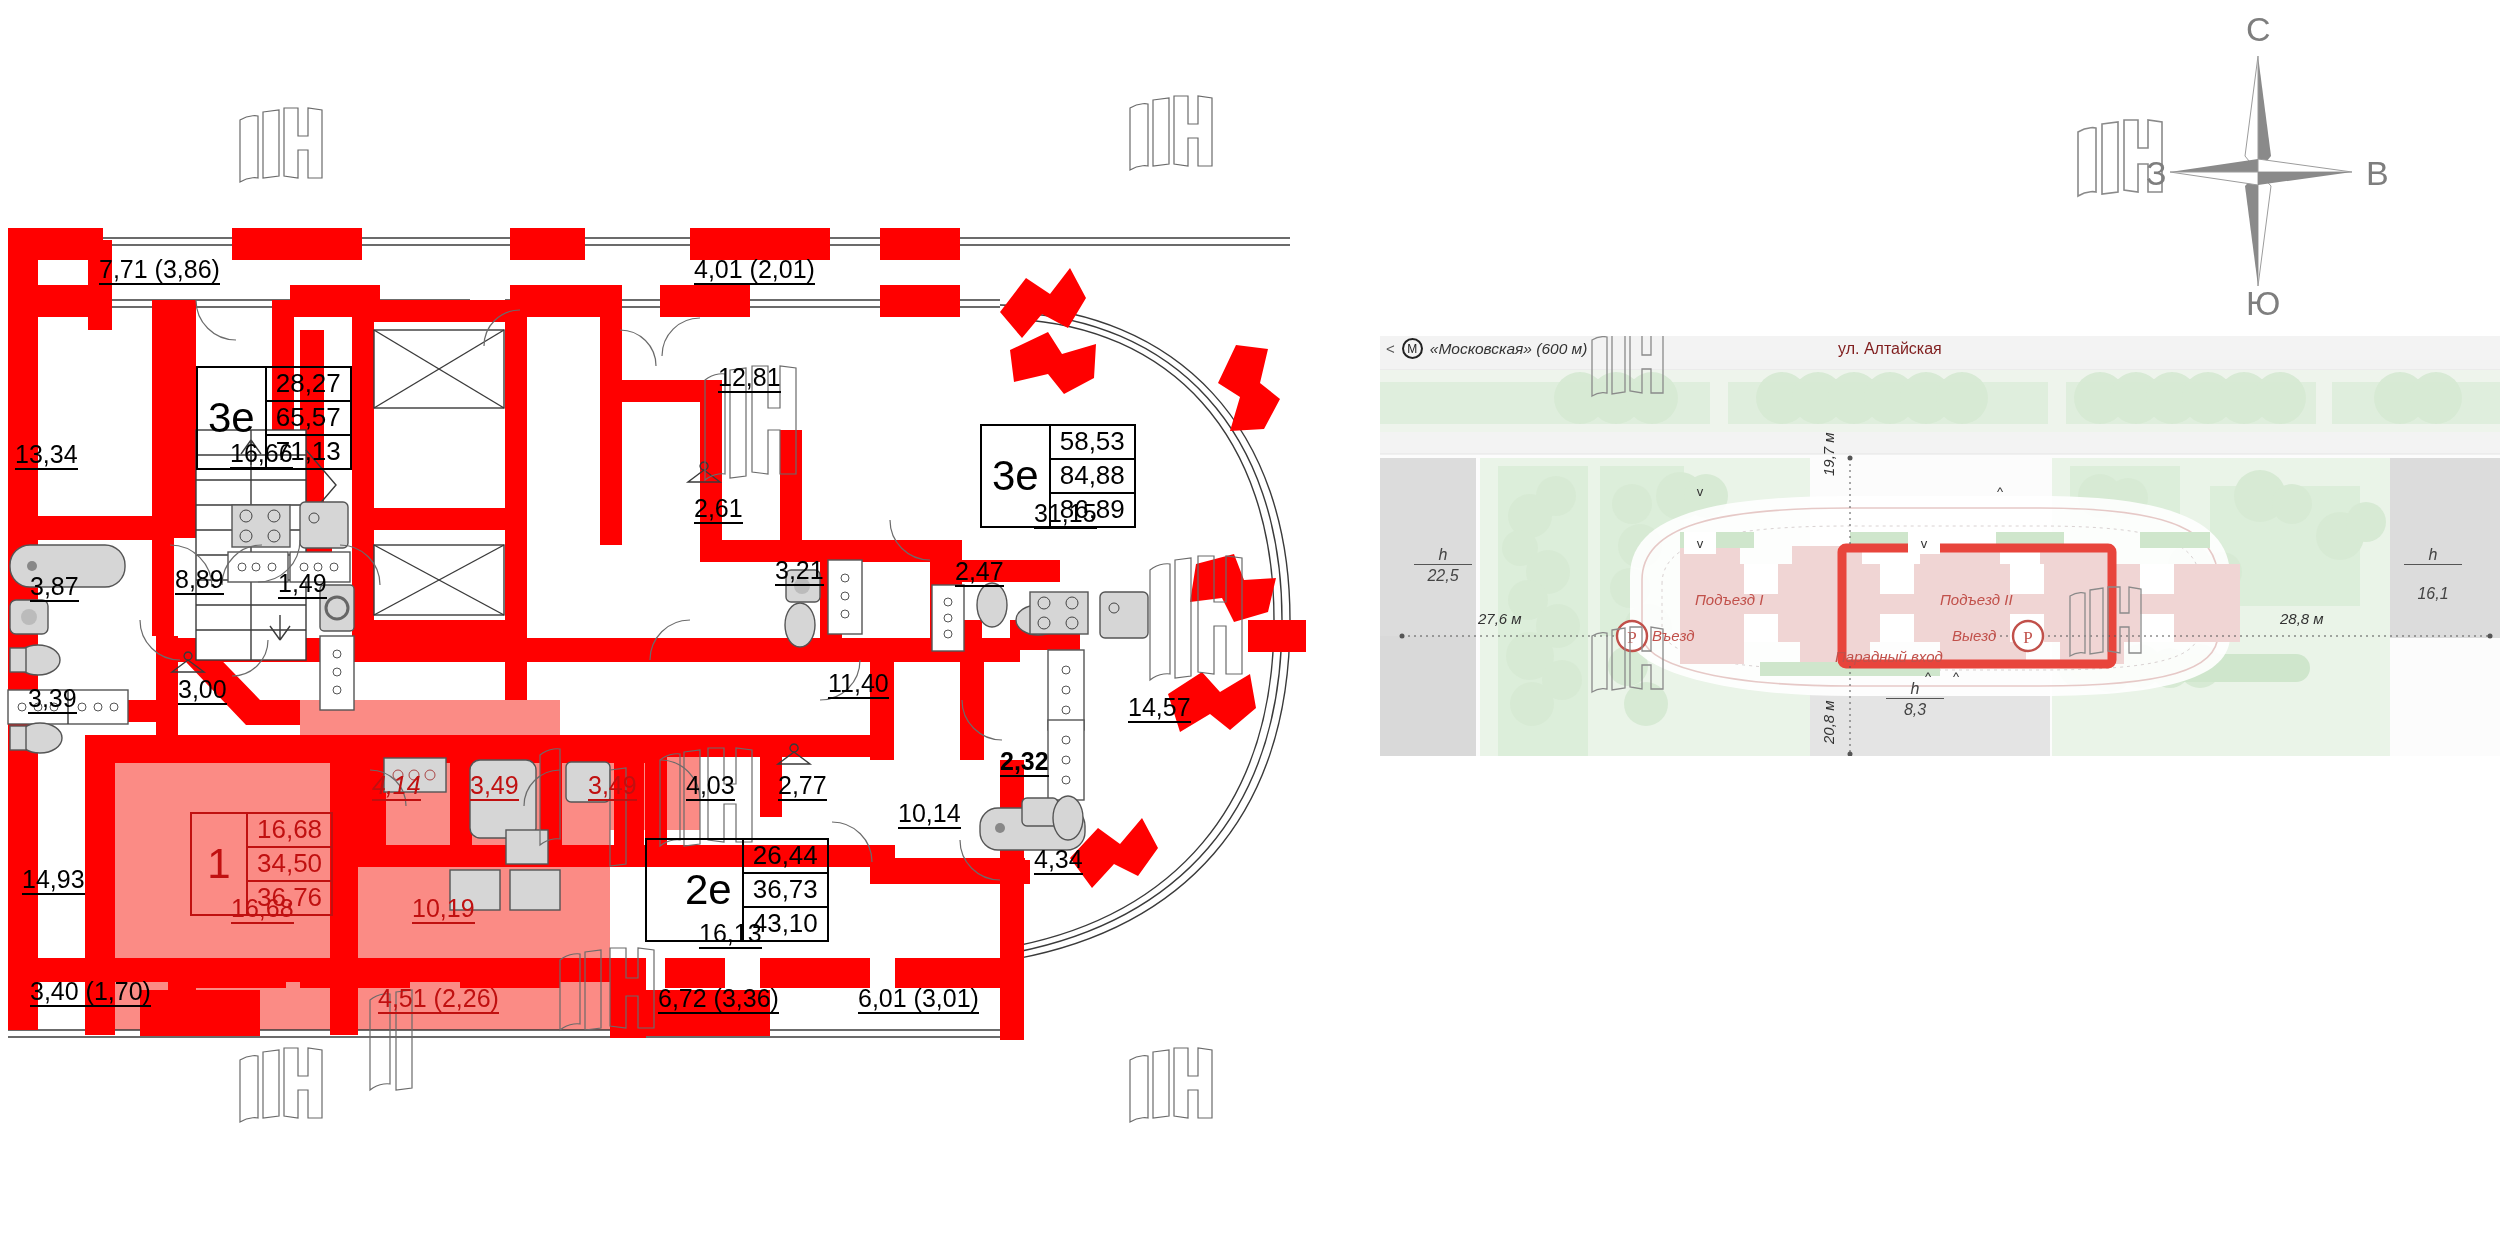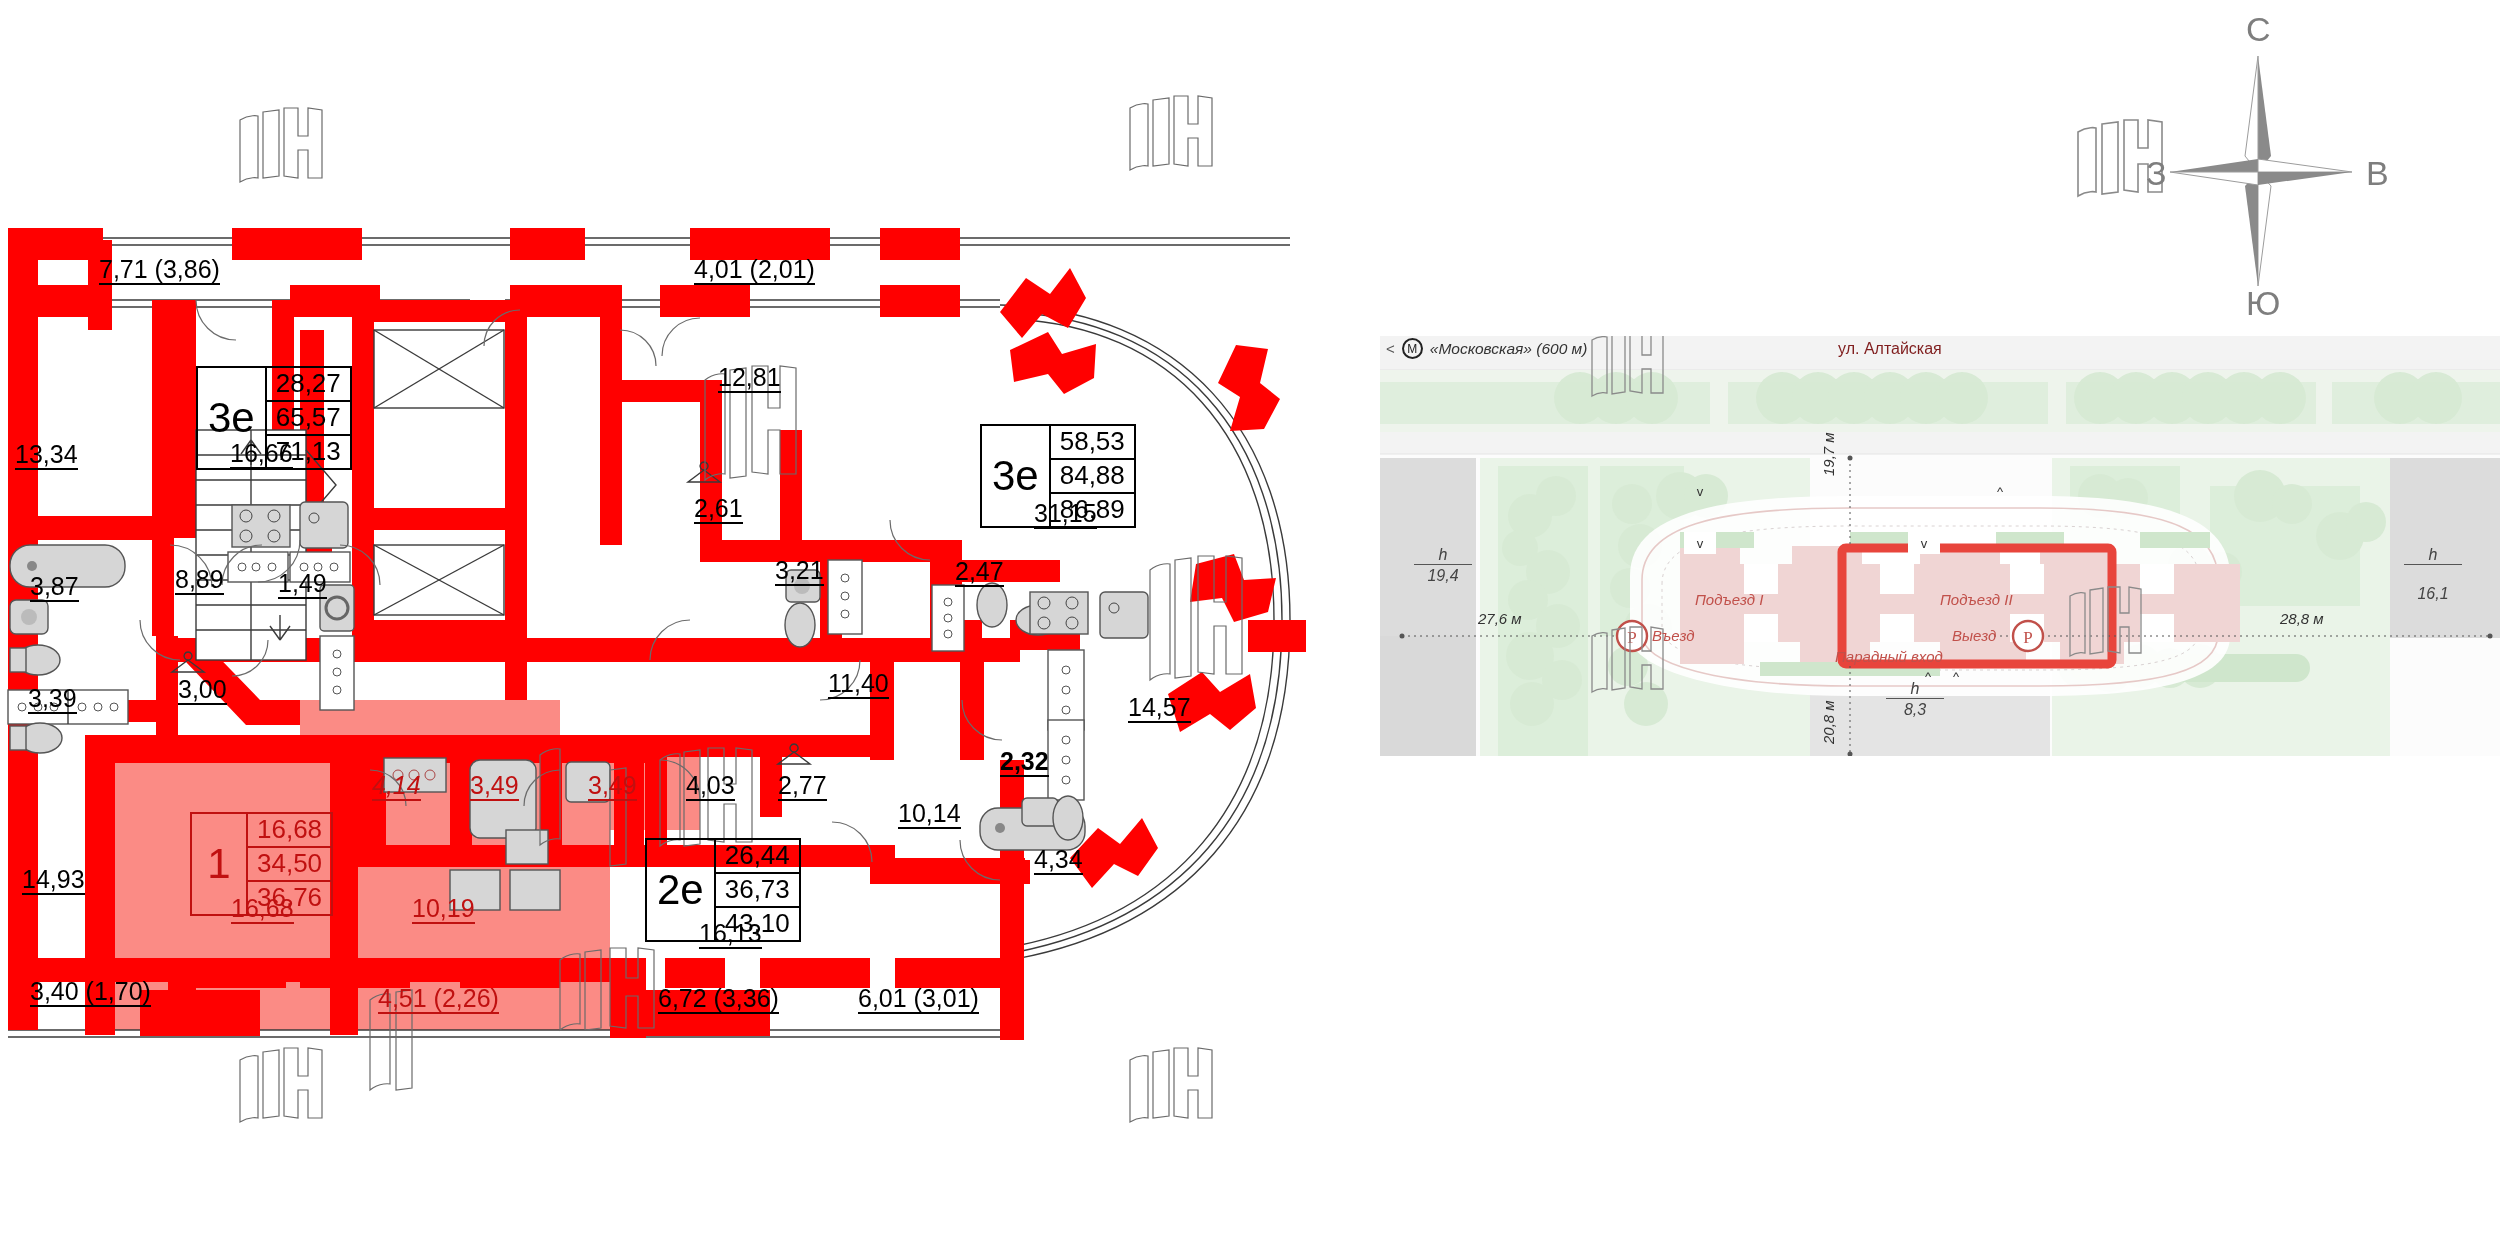--- a/index.html
+++ b/index.html
@@ -413,21 +413,21 @@
         </div>
       </div>
       <div class="apt-badge hl" style="left: 190px; top: 812px;">
         <div class="apt-type">1</div>
         <div class="apt-nums">
           <span>16,68</span>
           <span>34,50</span>
           <span>36,76</span>
         </div>
       </div>
-      <div class="apt-badge" style="left: 645px; top: 838px;">
+      <div class="apt-badge" style="left: 645px; top: 838px; padding-left: 28px;">
         <div class="apt-type">2e</div>
         <div class="apt-nums">
           <span>26,44</span>
           <span>36,73</span>
           <span>43,10</span>
         </div>
       </div>
     </div>
 
   <div id="room-labels">
@@ -692,21 +692,21 @@
     <div class="site-text" style="left:98px; top:274px; font-size:15px; font-style:italic; color:#333;">27,6 м</div>
     <div class="site-text" style="left:900px; top:274px; font-size:15px; font-style:italic; color:#333;">28,8 м</div>
     <div class="site-text" style="left:440px; top:140px; font-size:15px; font-style:italic; color:#333;
                 transform:rotate(-90deg); transform-origin:left top;">19,7 м</div>
     <div class="site-text" style="left:440px; top:408px; font-size:15px; font-style:italic; color:#333;
                 transform:rotate(-90deg); transform-origin:left top;">20,8 м</div>
 
     
     <div style="position:absolute; left:34px; top:210px; text-align:center; width:58px;">
       <div style="font-size:16px; font-style:italic; color:#444;">h</div>
-      <div style="border-top:1.4px solid #555; font-size:16px; font-style:italic; color:#444; padding-top:2px;">19,4</div>
+      <div style="border-top:1.4px solid #555; font-size:16px; font-style:italic; color:#444; padding-top:2px;">22,5</div>
     </div>
     <div style="position:absolute; left:1024px; top:210px; text-align:center; width:58px;">
       <div style="font-size:16px; font-style:italic; color:#444;">h</div>
       <div style="border-top:1.4px solid #555; font-size:16px; font-style:italic; color:#444; padding-top:20px;">16,1</div>
     </div>
     <div style="position:absolute; left:506px; top:344px; text-align:center; width:58px;">
       <div style="font-size:16px; font-style:italic; color:#444;">h</div>
       <div style="border-top:1.4px solid #555; font-size:16px; font-style:italic; color:#444; padding-top:2px;">8,3</div>
     </div>
   </div>

